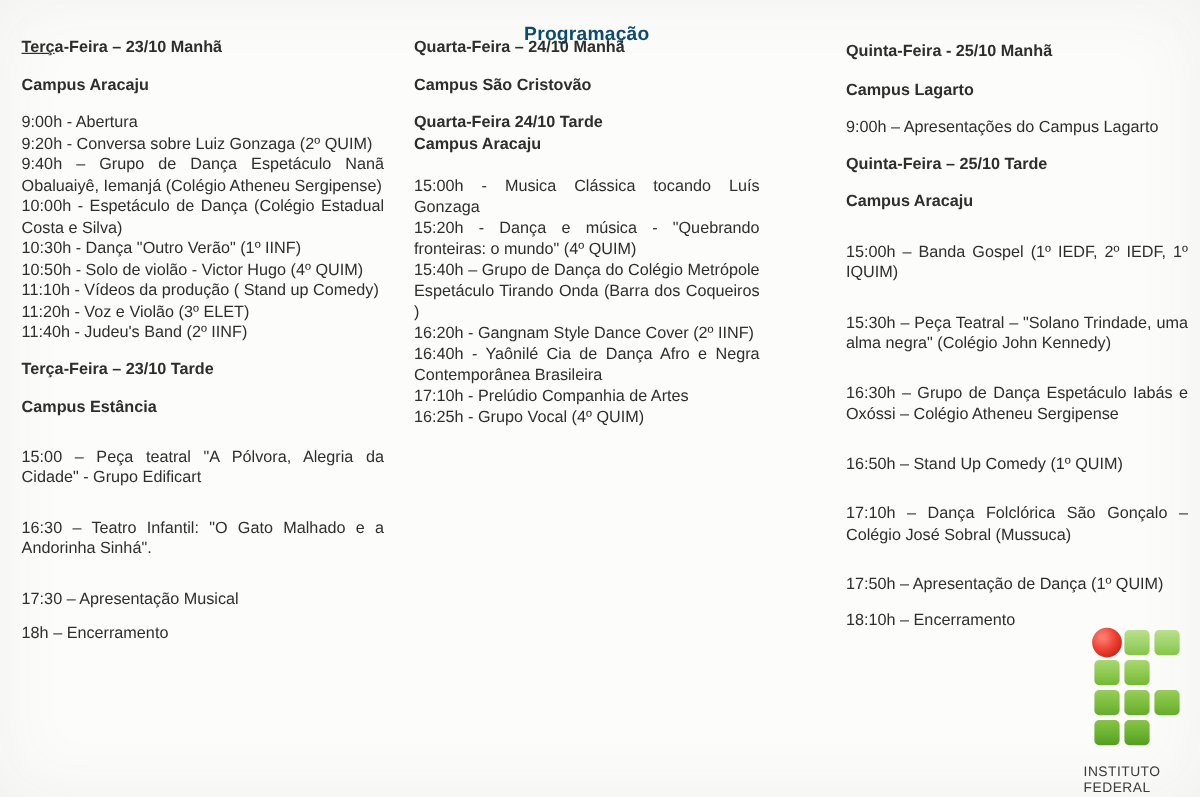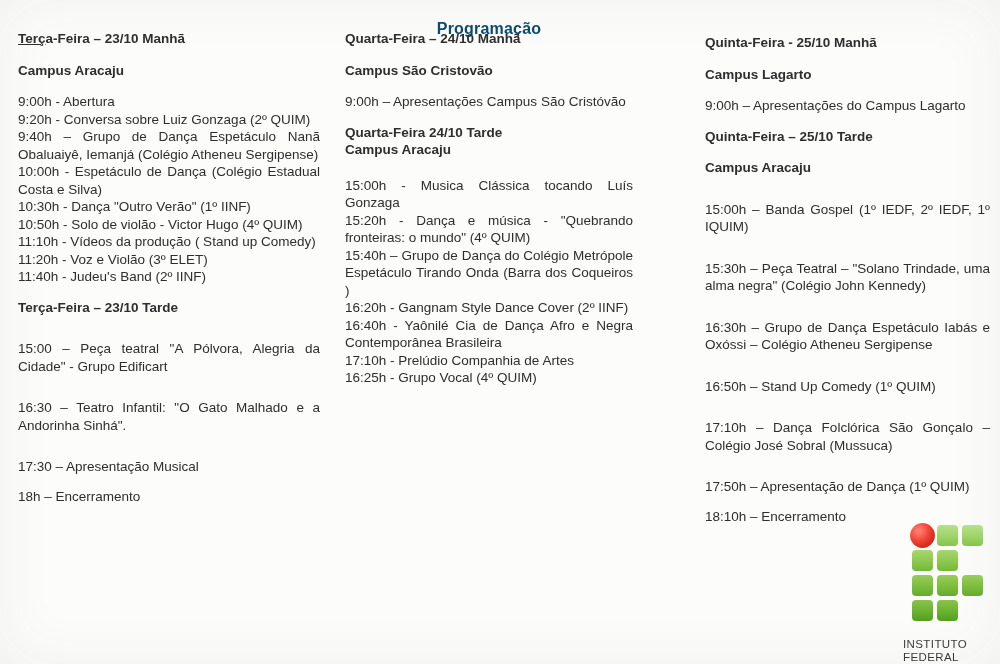--- a/index.html
+++ b/index.html
@@ -54,30 +54,30 @@
   <p class="item">9:00h - Abertura</p>
   <p class="item">9:20h - Conversa sobre Luiz Gonzaga (2º QUIM)</p>
   <p class="item">9:40h – Grupo de Dança Espetáculo Nanã Obaluaiyê, Iemanjá (Colégio Atheneu Sergipense)</p>
   <p class="item">10:00h - Espetáculo de Dança (Colégio Estadual Costa e Silva)</p>
   <p class="item">10:30h - Dança "Outro Verão" (1º IINF)</p>
   <p class="item">10:50h - Solo de violão - Victor Hugo (4º QUIM)</p>
   <p class="item">11:10h - Vídeos da produção ( Stand up Comedy)</p>
   <p class="item">11:20h - Voz e Violão (3º ELET)</p>
   <p class="item">11:40h - Judeu's Band (2º IINF)</p>
   <p class="heading mt">Terça-Feira – 23/10 Tarde</p>
+  <p class="campus">Campus Estância</p>
   <p class="item sp">15:00 – Peça teatral "A Pólvora, Alegria da Cidade" - Grupo Edificart</p>
   <p class="item sp">16:30 – Teatro Infantil: "O Gato Malhado e a Andorinha Sinhá".</p>
   <p class="item sp">17:30 – Apresentação Musical</p>
   <p class="item">18h – Encerramento</p>
 </div>
 
 <div class="col col-2">
   <p class="heading">Quarta-Feira – 24/10 Manhã</p>
   <p class="campus">Campus São Cristovão</p>
-  <p class="item">9:00h – Apresentações Campus São Cristóvão</p>
   <p class="heading tight mt">Quarta-Feira 24/10 Tarde</p>
   <p class="heading tight mb18">Campus Aracaju</p>
   <p class="item">15:00h - Musica Clássica tocando Luís Gonzaga</p>
   <p class="item">15:20h - Dança e música - "Quebrando fronteiras: o mundo" (4º QUIM)</p>
   <p class="item">15:40h – Grupo de Dança do Colégio Metrópole Espetáculo Tirando Onda (Barra dos Coqueiros )</p>
   <p class="item">16:20h - Gangnam Style Dance Cover (2º IINF)</p>
   <p class="item">16:40h - Yaônilé Cia de Dança Afro e Negra Contemporânea Brasileira</p>
   <p class="item">17:10h - Prelúdio Companhia de Artes</p>
   <p class="item">16:25h - Grupo Vocal (4º QUIM)</p>
 </div>

